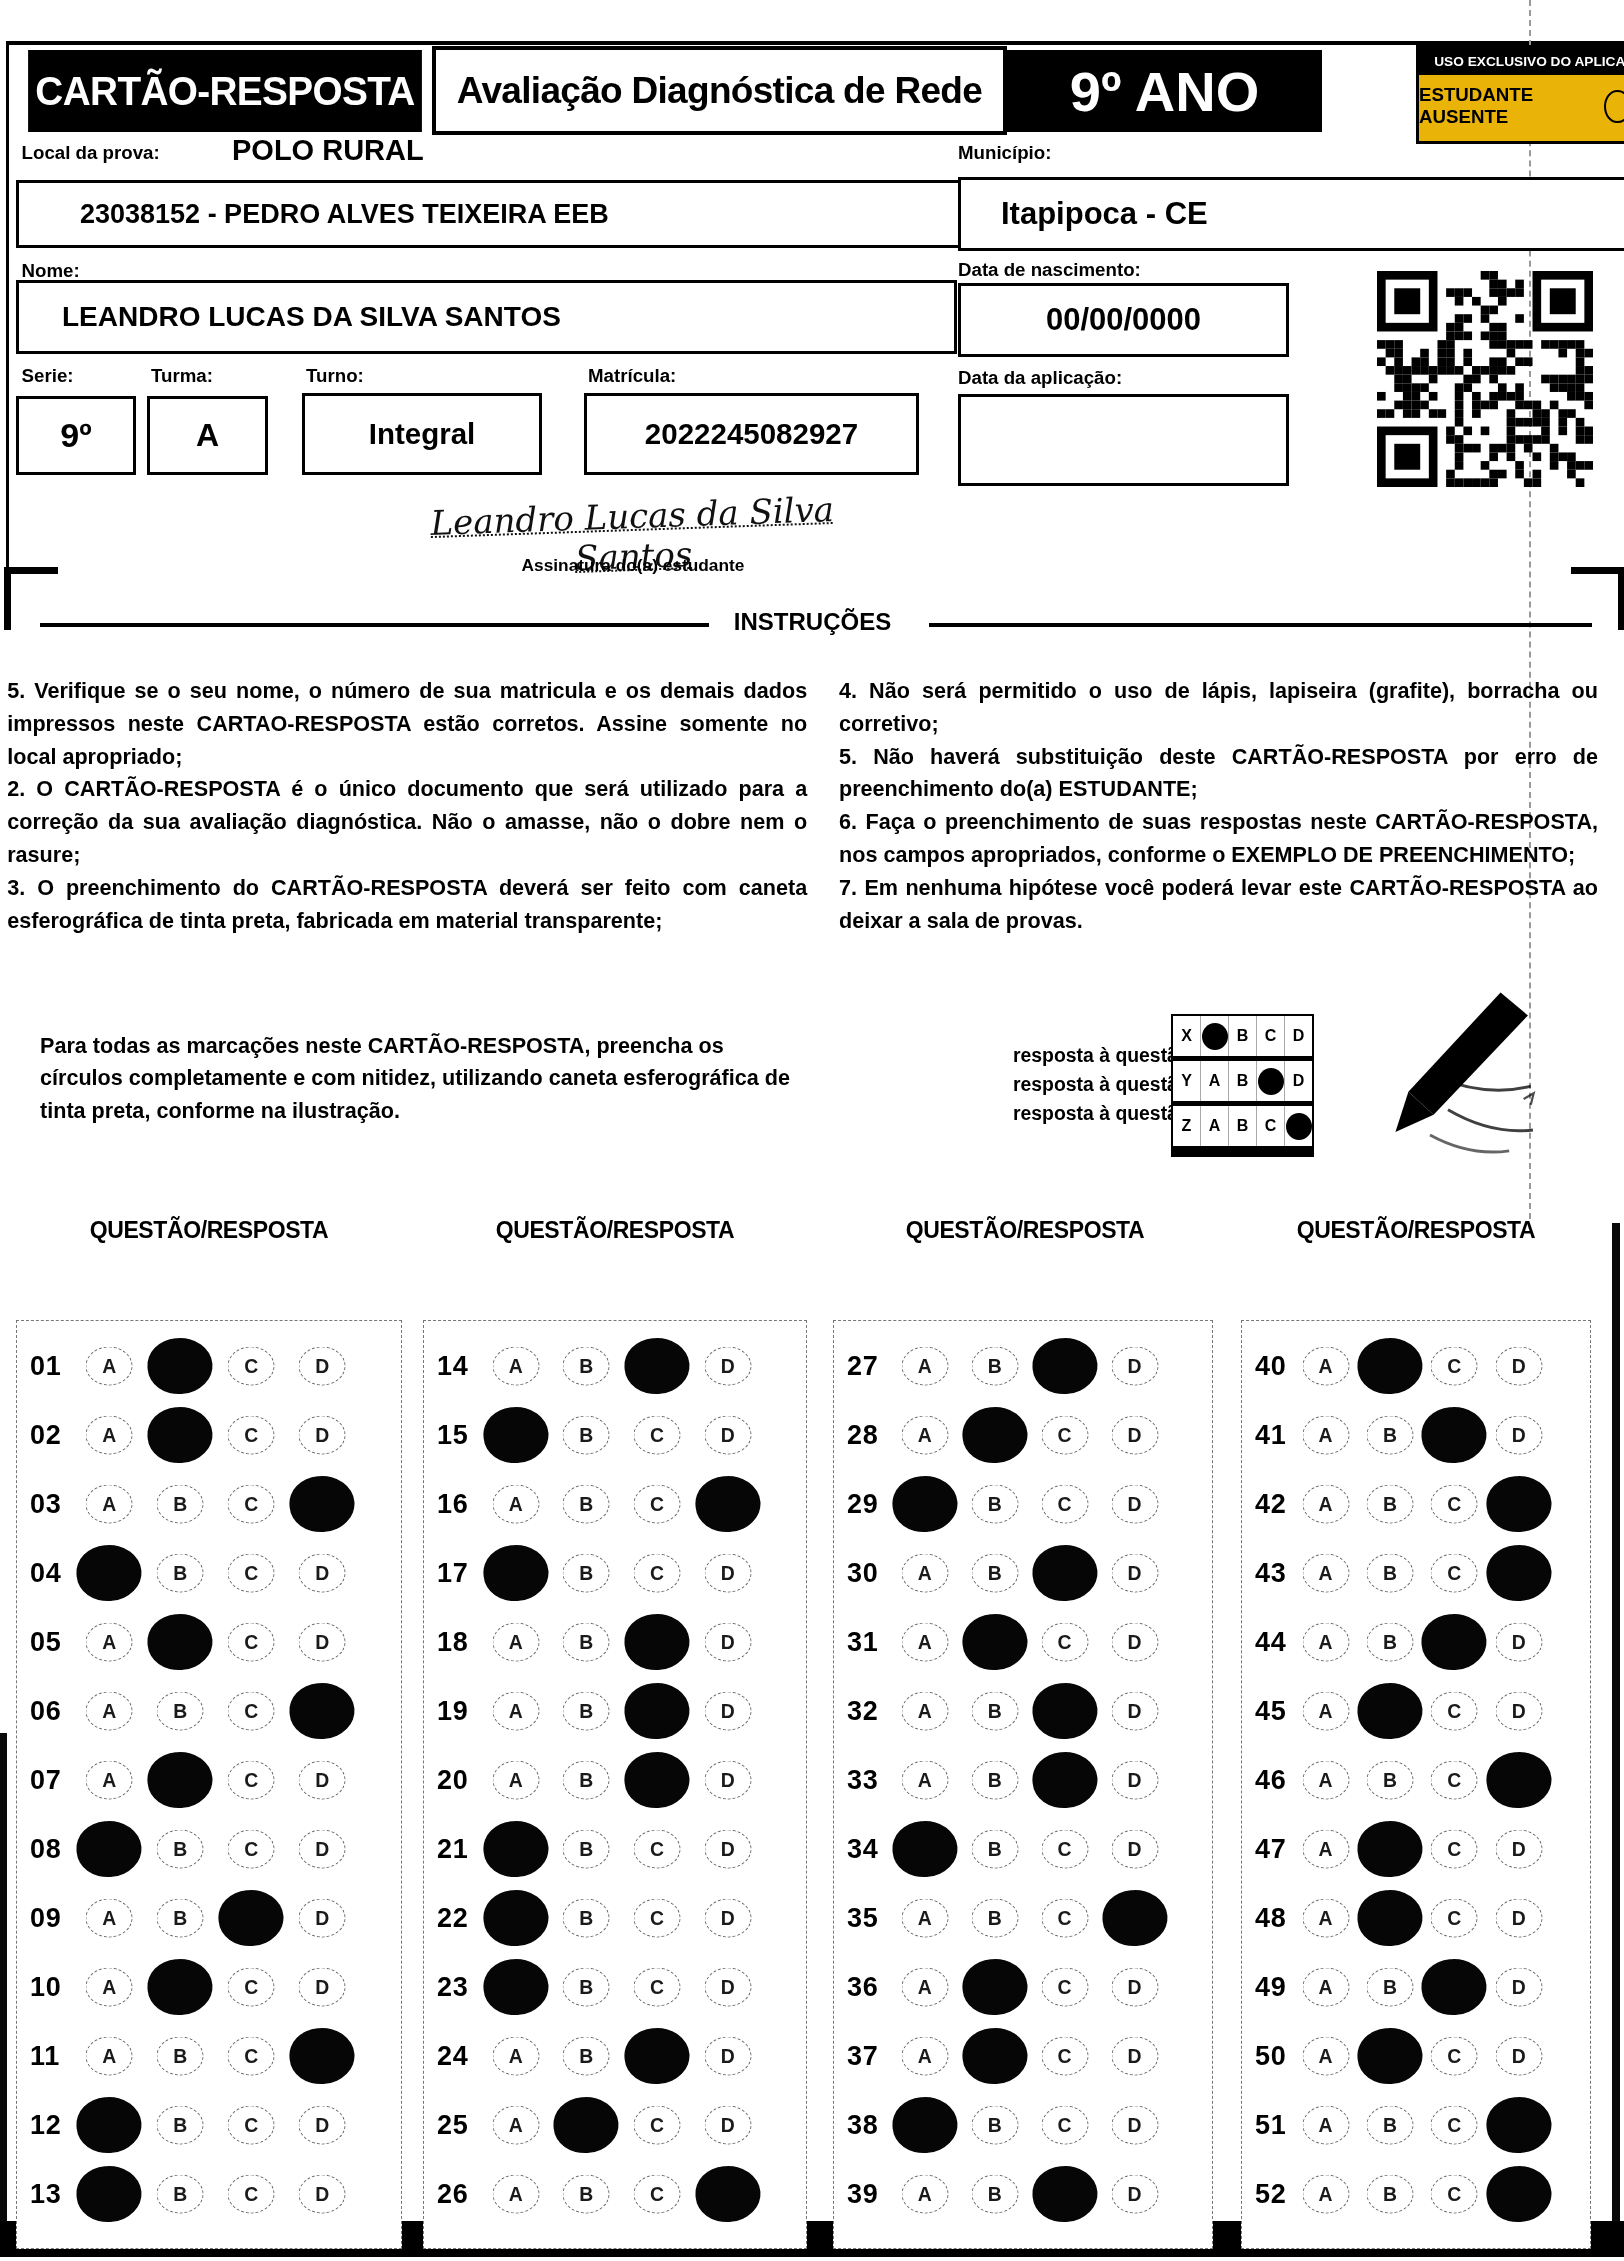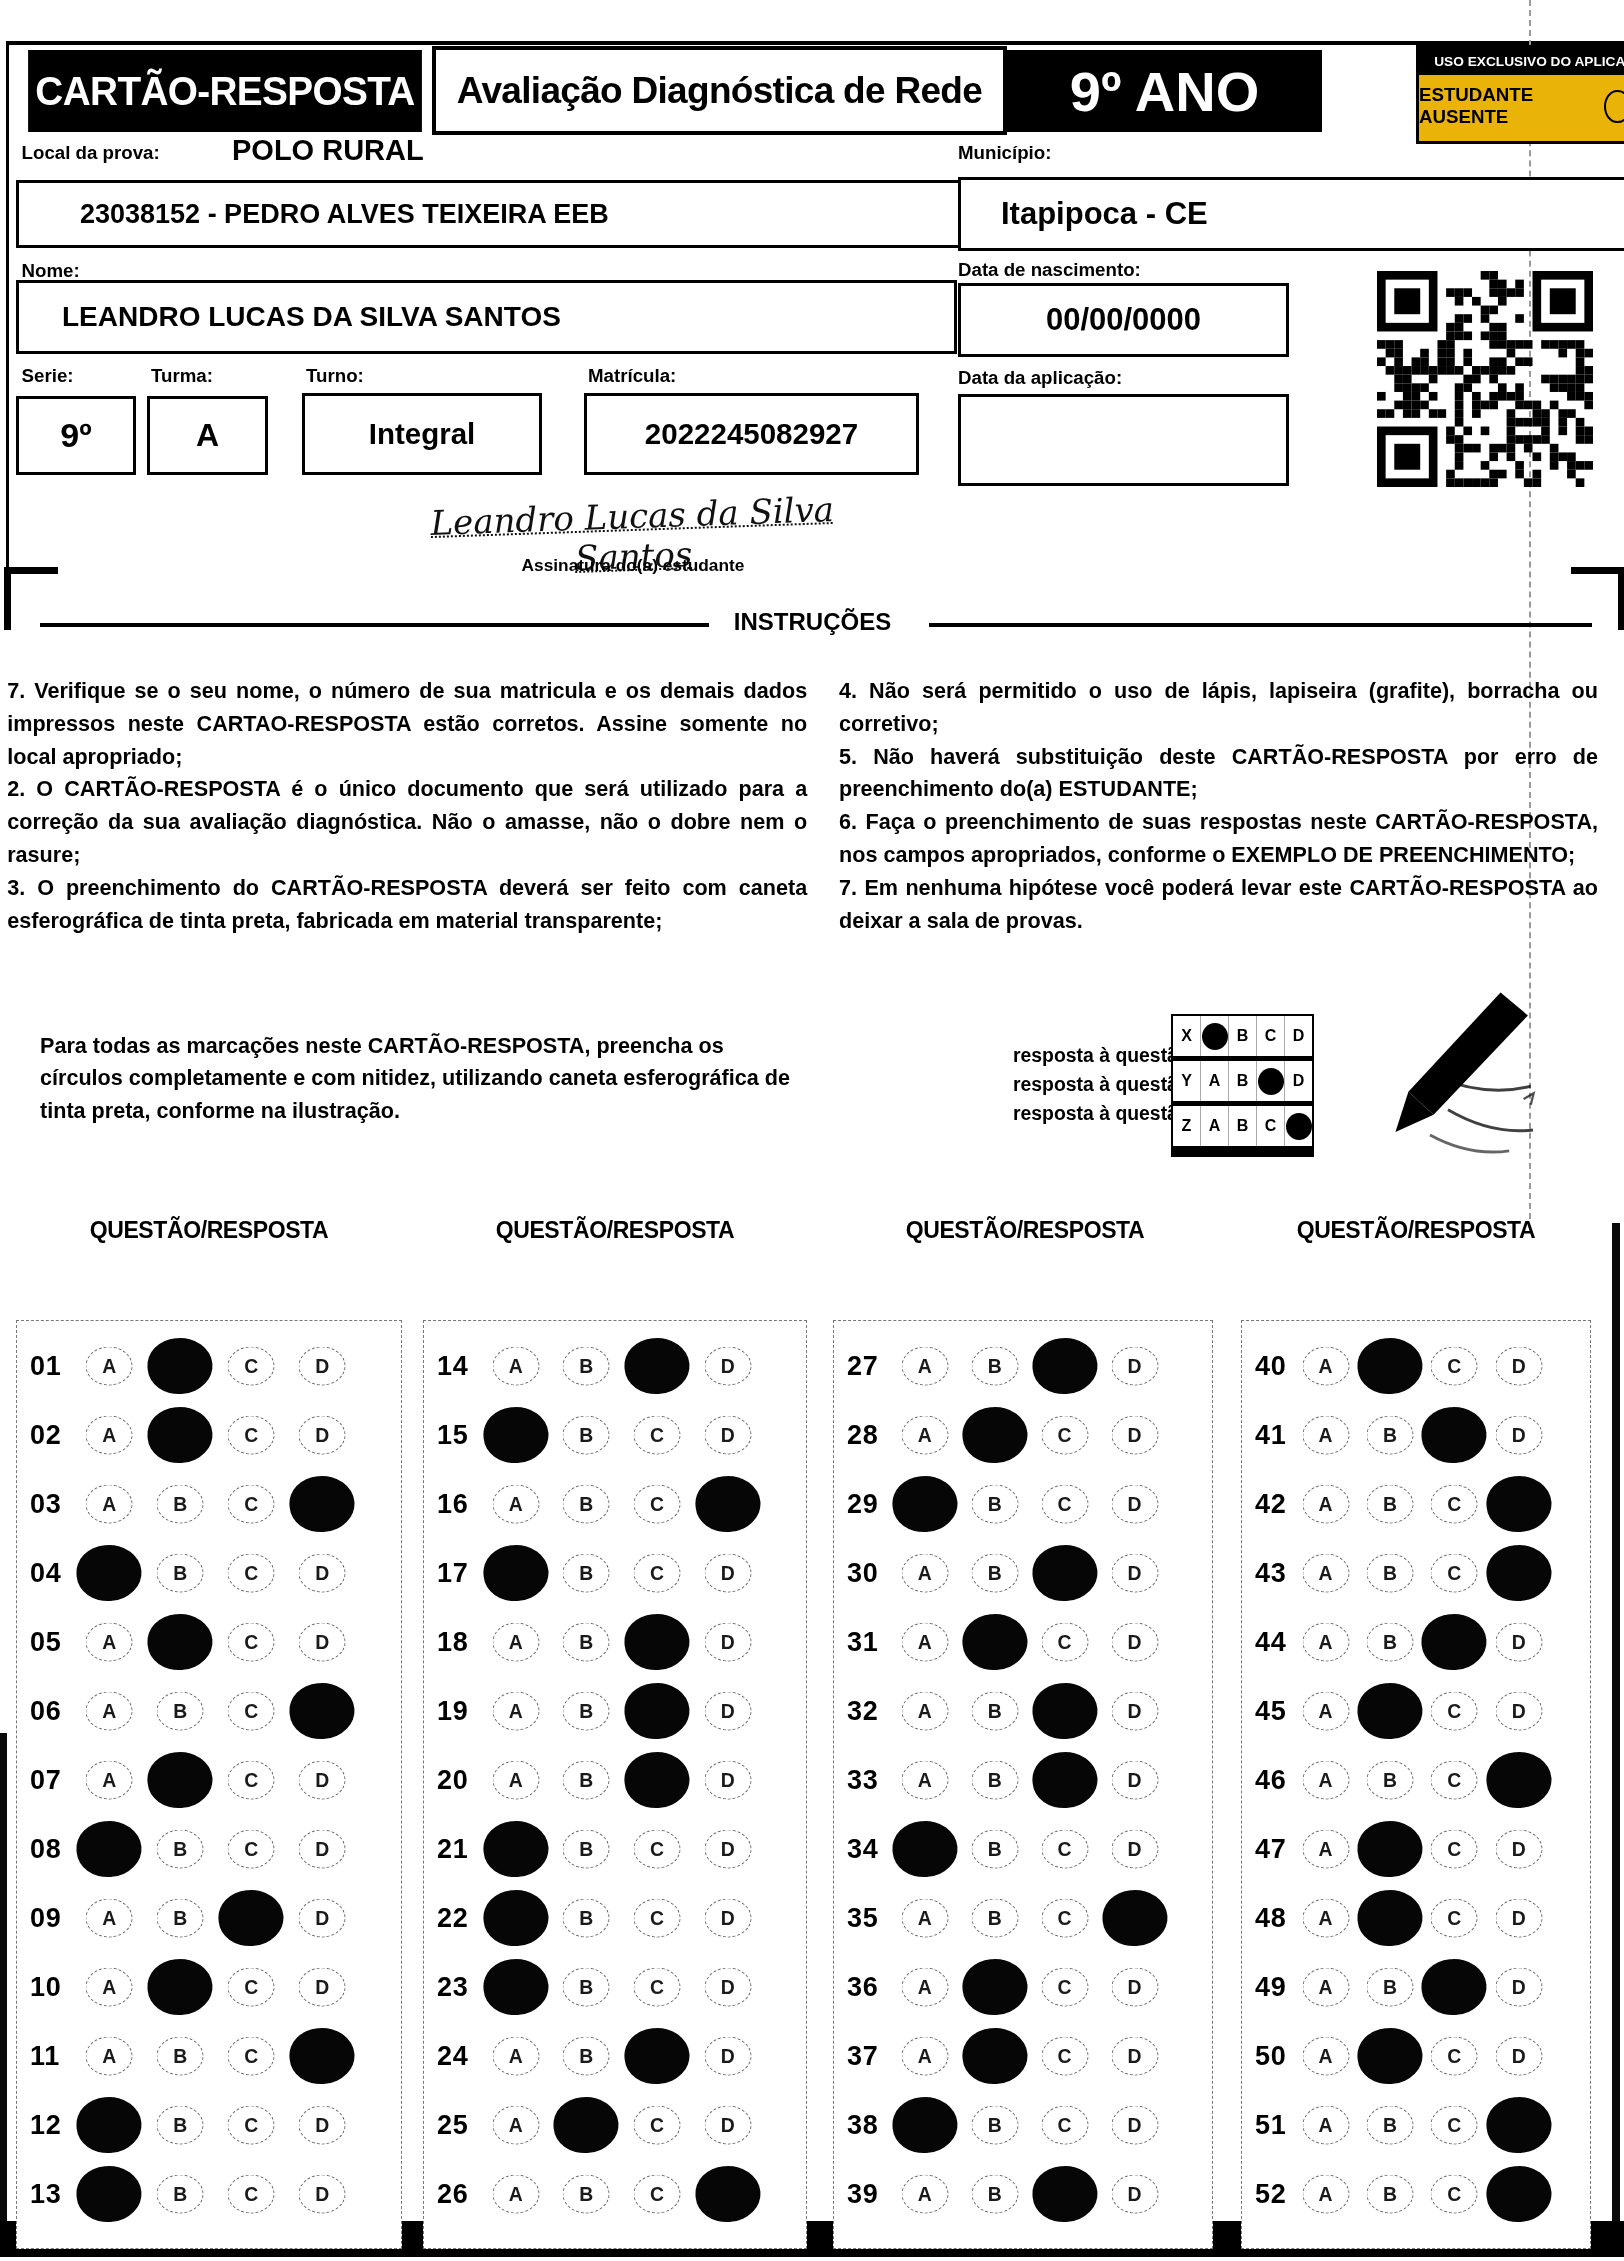--- a/index.html
+++ b/index.html
@@ -385,21 +385,21 @@
 
   <div class="abs" id="signature">Leandro Lucas da Silva Santos</div>
   <div class="abs" id="signature-label">Assinatura do(a) estudante</div>
   <div class="abs corner" id="corner-left"></div>
   <div class="abs corner" id="corner-right"></div>
 
   <div class="abs" id="instr-line-left"></div>
   <div class="abs" id="instr-title">INSTRUÇÕES</div>
   <div class="abs" id="instr-line-right"></div>
   <div class="abs instr-col" id="instr-left">
-      <p>7. Verifique se o seu nome, o número de sua matricula e os demais dados impressos neste CARTAO-RESPOSTA estão corretos. Assine somente no local apropriado;</p>
+      <p>5. Verifique se o seu nome, o número de sua matricula e os demais dados impressos neste CARTAO-RESPOSTA estão corretos. Assine somente no local apropriado;</p>
       <p>2. O CARTÃO-RESPOSTA é o único documento que será utilizado para a correção da sua avaliação diagnóstica. Não o amasse, não o dobre nem o rasure;</p>
       <p>3. O preenchimento do CARTÃO-RESPOSTA deverá ser feito com caneta esferográfica de tinta preta, fabricada em material transparente;</p>
     </div>
   <div class="abs instr-col" id="instr-right">
       <p>4. Não será permitido o uso de lápis, lapiseira (grafite), borracha ou corretivo;</p>
       <p>5. Não haverá substituição deste CARTÃO-RESPOSTA por erro de preenchimento do(a) ESTUDANTE;</p>
       <p>6. Faça o preenchimento de suas respostas neste CARTÃO-RESPOSTA, nos campos apropriados, conforme o EXEMPLO DE PREENCHIMENTO;</p>
       <p>7. Em nenhuma hipótese você poderá levar este CARTÃO-RESPOSTA ao deixar a sala de provas.</p>
     </div>
 

